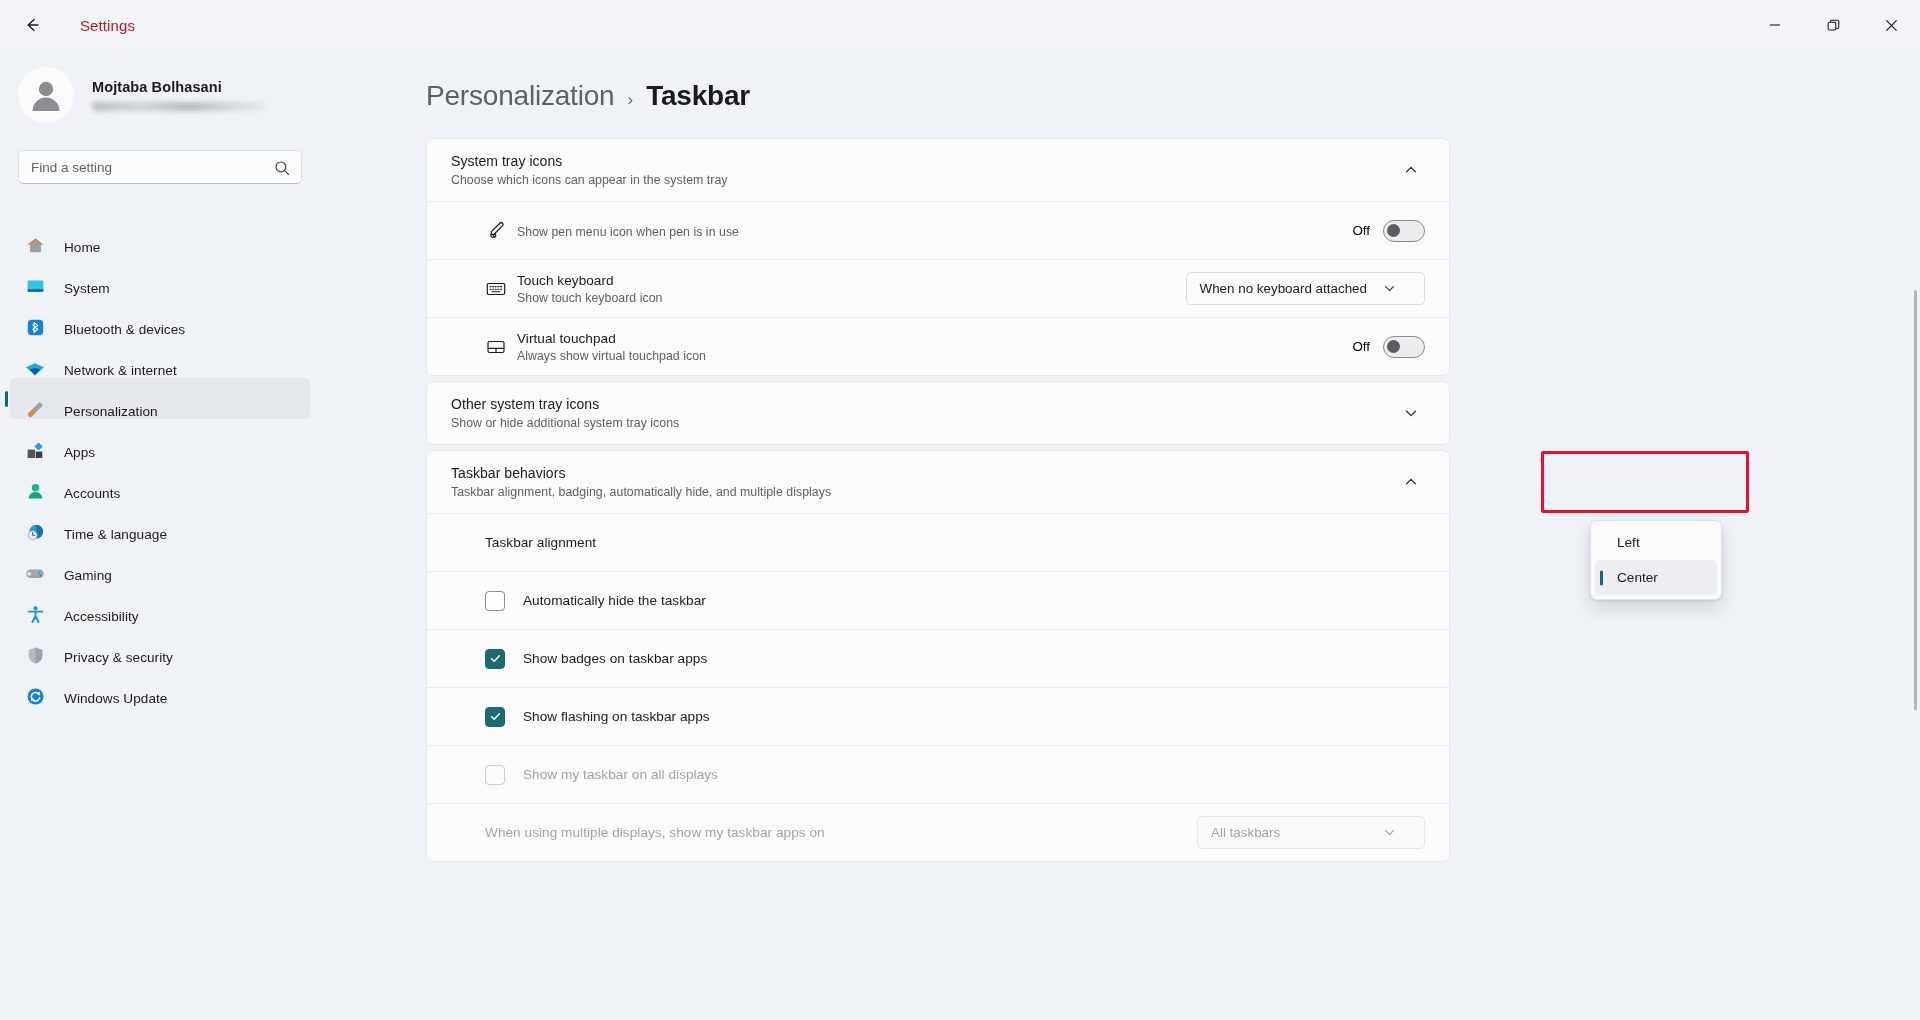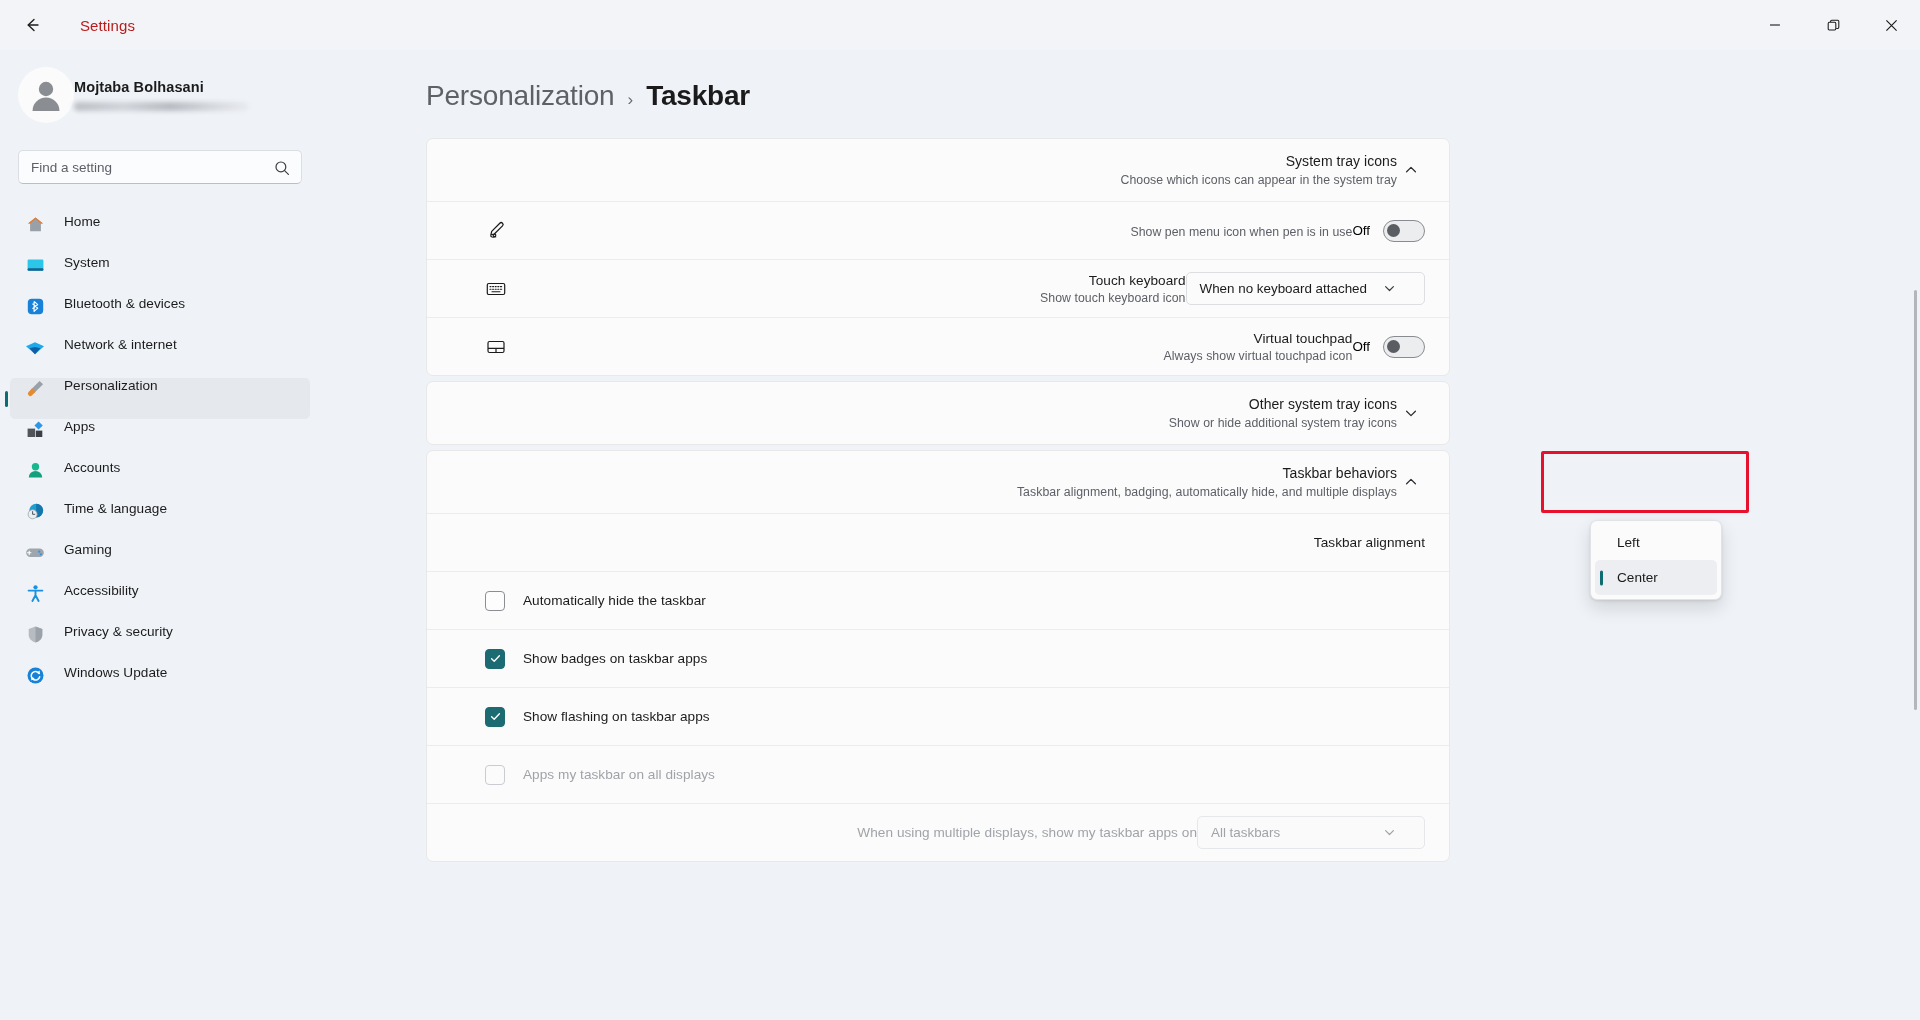--- a/index.html
+++ b/index.html
@@ -26,21 +26,21 @@
   .wc { width: 58px; height: 50px; display: flex; align-items: center; justify-content: center; color: #1b1b1b; }
 
   
   .sidebar { position: absolute; left: 0; top: 50px; width: 320px; height: 970px; }
   .profile { display: flex; align-items: center; padding: 14px 0 0 18px; height: 76px; }
   .avatar {
     width: 56px; height: 56px; border-radius: 50%; background: #fbfbfb;
     display: flex; align-items: center; justify-content: center; flex: none;
   }
   .avatar svg { display: block; }
-  .pinfo { }
+  .pinfo { margin-left: 18px; }
   .pname { font-size: 14.5px; color: #1b1b1b; font-weight: 600; letter-spacing: .1px; }
   .pmail {
     margin-top: 7px; height: 9px; width: 175px; border-radius: 4px;
     background: linear-gradient(90deg, #b9bcc2 0%, #cfd2d7 28%, #b4b8be 55%, #d4d7dc 80%, #e9ebee 100%);
     filter: blur(2.4px); opacity: .95;
   }
   .searchwrap { padding: 24px 18px 12px 18px; }
   .searchbox {
     position: relative; height: 34px; background: #fbfcfd;
     border: 1px solid #dadde2; border-bottom-color: #b9bdc4;
@@ -49,38 +49,38 @@
   .searchbox input {
     border: 0; outline: 0; background: transparent; width: 100%;
     font-family: "Liberation Sans", sans-serif; font-size: 13.5px; color: #1b1b1b;
     padding: 0 34px 0 12px;
   }
   .searchbox input::placeholder { color: #5c5f66; }
   .search-icon { position: absolute; right: 11px; top: 9px; color: #3a3d42; }
   .navlist { margin-top: 18px; }
   .navitem {
     position: relative; height: 41px; margin: 0 10px; border-radius: 5px;
-    display: flex; align-items: flex-start; padding-left: 15px; cursor: default;
+    display: flex; align-items: flex-end; padding-left: 15px; cursor: default;
   }
   .navitem.active { background: #e5e8ed; }
   .navitem.active::before {
     content: ""; position: absolute; left: -5px; top: 50%; transform: translateY(-50%);
     width: 3px; height: 16px; border-radius: 2px; background: #0f6c71;
   }
   .navicon { width: 20px; height: 20px; flex: none; display: flex; align-items: center; justify-content: center; }
   .navlabel { margin-left: 19px; font-size: 13.6px; color: #1b1b1b; letter-spacing: .05px; }
 
   
   .main { position: absolute; left: 320px; top: 50px; width: 1600px; height: 970px; overflow: hidden; }
   .crumbs { display: flex; align-items: baseline; padding: 30px 0 0 106px; }
   .crumb-parent { font-size: 28px; color: #5e6166; letter-spacing: -.2px; }
   .crumb-sep { font-size: 17px; color: #6a6d72; margin: 0 13px; }
   .crumb-current { font-size: 28px; color: #1b1b1b; font-weight: 700; letter-spacing: -.2px; }
 
-  .content { padding: 26px 0 0 106px; width: 1130px; text-align: right; }
+  .content { padding: 26px 0 0 106px; width: 1130px; }
 
   .card {
     background: #fbfbfb; border: 1px solid #e8e8e8;
     border-radius: 7px; margin-bottom: 5px; overflow: visible;
   }
   .card-header {
     display: flex; align-items: center; padding: 0 24px; height: 62px;
   }
   .hdr-text { flex: 1; }
   .hdr-title { font-size: 14px; color: #1b1b1b; letter-spacing: .05px; }
@@ -494,21 +494,21 @@
                 </svg>
             </div>
             <span class="cblabel">Show flashing on taskbar apps</span>
           </div>
         </div>
 
         <div class="row disabled">
           <div class="indent"></div>
           <div class="cbrow disabled">
             <div class="cbox dim"></div>
-            <span class="cblabel">Apps my taskbar on all displays</span>
+            <span class="cblabel">Show my taskbar on all displays</span>
           </div>
         </div>
 
         <div class="row disabled">
           <div class="indent"></div>
           <div class="row-text">
             <div class="row-title">When using multiple displays, show my taskbar apps on</div>
           </div>
           <div class="combo disabled">
             <span>All taskbars</span>

